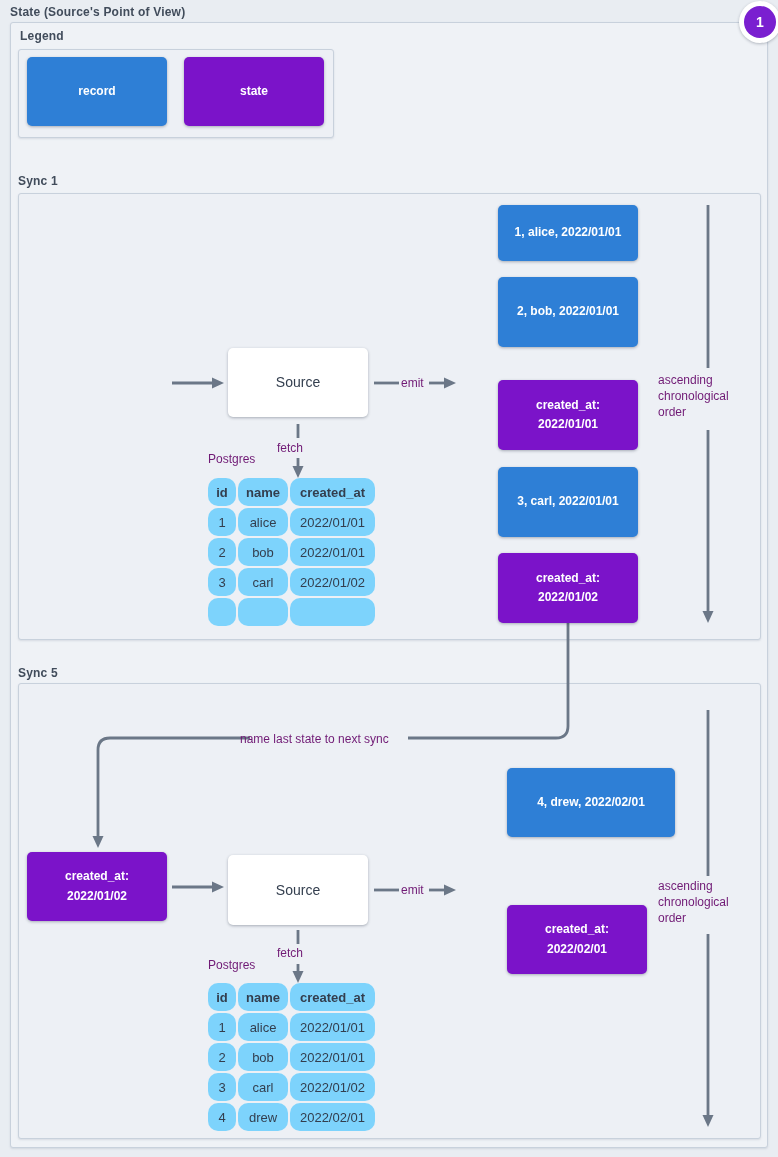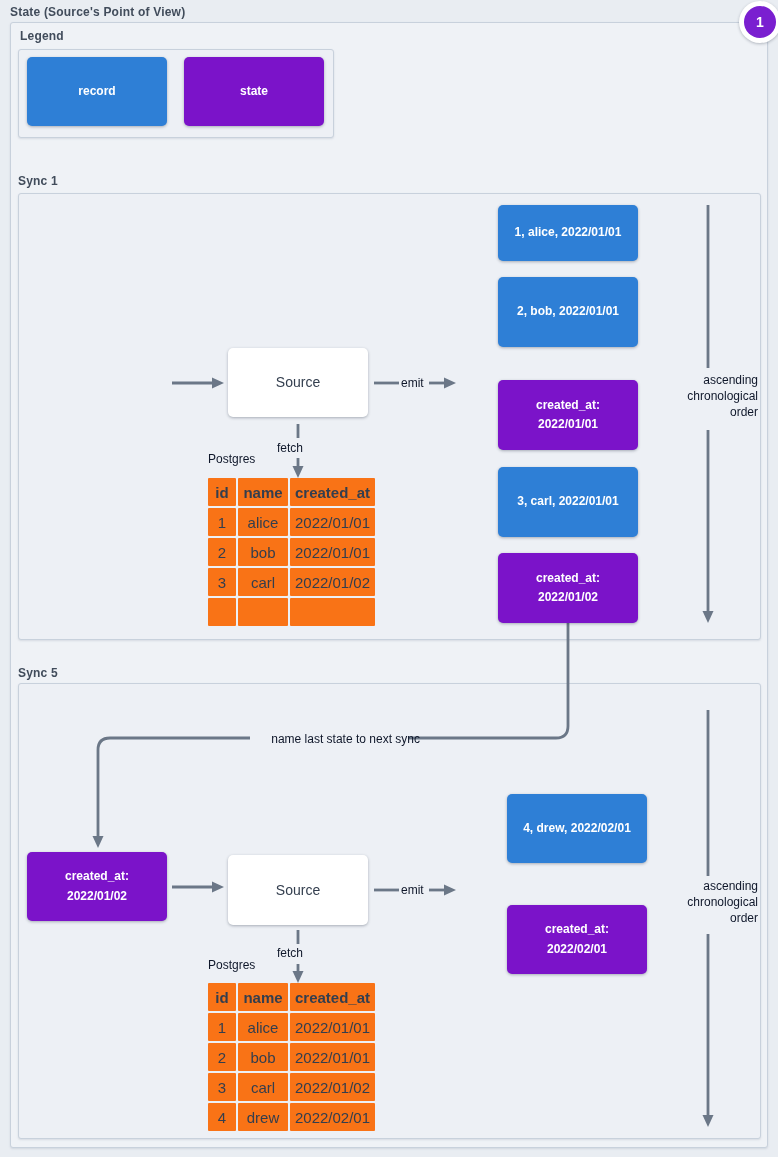--- a/index.html
+++ b/index.html
@@ -26,25 +26,25 @@
     position:absolute;
     font-size:12px;
     font-weight:700;
     color:#414c5b;
     letter-spacing:.2px;
     z-index:3;
   }
   .note{
     position:absolute;
     font-size:12px;
-    color:#0f172a;
+    color:#701a75;
     z-index:3;
     white-space:nowrap;
   }
-  .note.center{text-align:right;white-space:normal;line-height:1.35;}
+  .note.center{text-align:left;white-space:normal;line-height:1.35;}
   .box{
     position:absolute;
     border-radius:5px;
     display:flex;align-items:center;justify-content:center;
     color:#ffffff;
     font-size:12px;font-weight:700;
     text-align:center;
     line-height:1.6;
     white-space:pre-line;
     box-shadow:0 1px 3px rgba(35,45,65,.35);
@@ -58,24 +58,24 @@
   }
   .tbl{
     position:absolute;
     display:grid;
     grid-template-columns:28px 50px 85px;
     grid-auto-rows:28px;
     gap:2px;
     z-index:3;
   }
   .cell{
-    background:#f97316;
-    display:flex;align-items:center;justify-content:center;
-    font-size:15px;color:#333e4e;
-    border-radius:1px;
+    background:#7dd3fc;
+    display:flex;align-items:center;justify-content:center;
+    font-size:13px;color:#333e4e;
+    border-radius:10px;
   }
   .cell.hdr{font-weight:700;}
   .connectors{position:absolute;left:0;top:0;z-index:2;}
   .connectors .line{stroke:#6b7787;stroke-width:2.8;fill:none;}
   .connectors .head{fill:#6b7787;stroke:none;}
   .badge-outer{
     position:absolute;left:739px;top:1px;
     width:42px;height:42px;border-radius:50%;
     background:#ffffff;
     display:flex;align-items:center;justify-content:center;
@@ -211,19 +211,19 @@
     <div class="cell">bob</div>
     <div class="cell">2022/01/01</div>
     <div class="cell">3</div>
     <div class="cell">carl</div>
     <div class="cell">2022/01/02</div>
     <div class="cell">4</div>
     <div class="cell">drew</div>
     <div class="cell">2022/02/01</div>
   </div>
 
-  <div class="box record" style="left:507px;top:794px;width:140px;height:69px">4, drew, 2022/02/01</div>
+  <div class="box record" style="left:507px;top:768px;width:168px;height:69px">4, drew, 2022/02/01</div>
   <div class="box state" style="left:507px;top:905px;width:140px;height:69px">created_at:
 2022/02/01</div>
 
   <div class="note center" style="left:658px;top:878px;width:100px">ascending chronological order</div>
 
 </div>
 
 </body></html>

